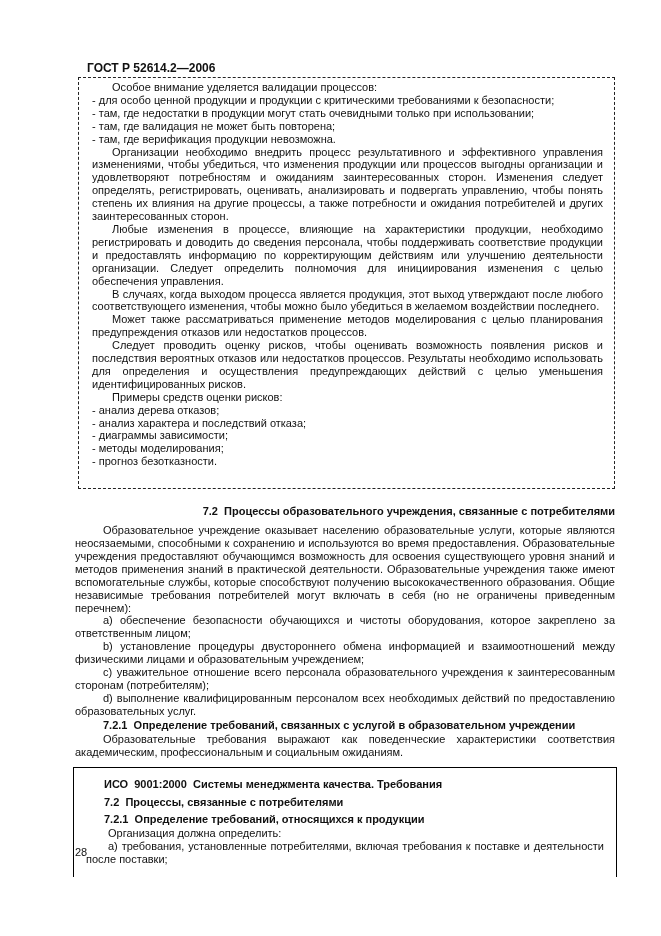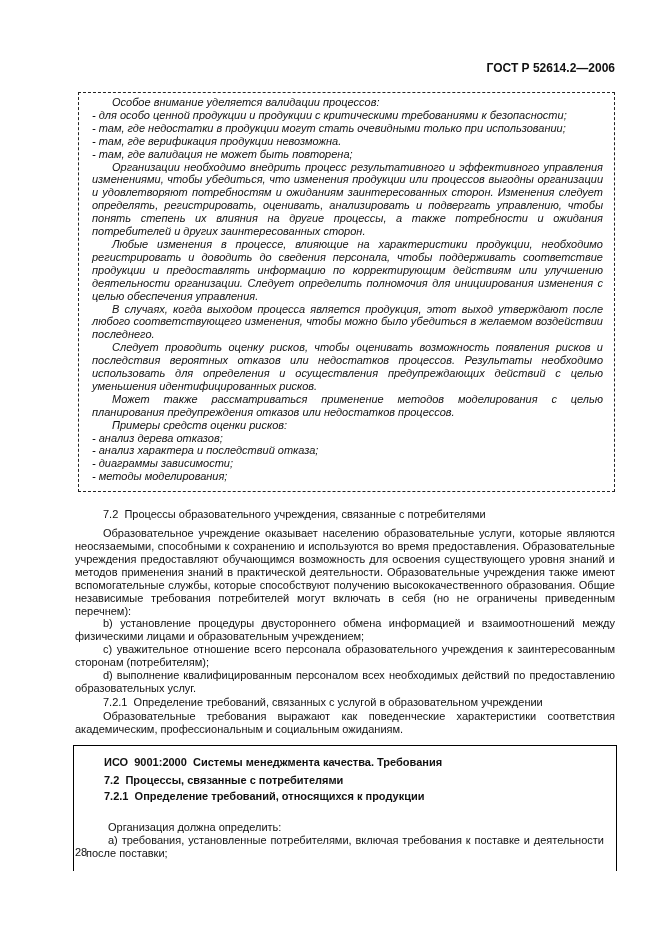--- a/index.html
+++ b/index.html
@@ -20,43 +20,42 @@
     top: 61px;
     width: 540px;
     font-size: 11px;
     line-height: 12.9px;
     text-align: justify;
   }
   .doc-code {
     font-weight: bold;
     font-size: 12px;
     line-height: 14px;
-    text-align: right;
+    text-align: left;
     padding-left: 12px;
   }
   p { margin: 0; }
   .p  { text-indent: 20px; }
   .li { text-indent: 0; }
   .dashed-box {
-    margin-top: 17px;
+    margin-top: 2px;
     margin-left: 3px;
     width: 537px;
     border: 1px dashed #222222;
-    padding: 3px 11px 8px 13px;
-    font-style: italic;
+    padding: 3px 11px 20px 13px;
   }
   .h2 {
-    font-weight: normal;
+    font-weight: bold;
     margin: 16px 0 6px;
     text-indent: 28px;
-    text-align: left;
+    text-align: right;
     white-space: pre-wrap;
   }
   .h3 {
-    font-weight: normal;
+    font-weight: bold;
     margin: 1px 0 1px;
     text-indent: 28px;
     text-align: left;
     white-space: pre-wrap;
   }
   .body-p { text-indent: 28px; }
   .iso-box {
     margin-top: 9px;
     margin-left: -2px;
     width: 544px;
@@ -65,57 +64,59 @@
     padding: 10px 12px 11px 12px;
   }
   .iso-title, .iso-h2, .iso-h3 {
     font-weight: bold;
     text-align: left;
     text-indent: 18px;
     white-space: pre-wrap;
   }
   .iso-title { margin-bottom: 5px; }
   .iso-h2    { margin-bottom: 4px; }
-  .iso-h3    { margin-bottom: 18px; }
+  .iso-h3    { margin-bottom: 1px; }
   .iso-plain { text-indent: 22px; }
   .page-number {
     position: absolute;
     left: 75px;
     top: 846px;
     font-size: 11px;
   }
 </style>
 </head>
 <body>
 
 <div class="page">
   <div class="content">
 
     <div class="doc-code">ГОСТ Р 52614.2—2006</div>
 
     <div class="dashed-box">
       <p class="p">Особое внимание уделяется валидации процессов:</p>
       <p class="li">- для особо ценной продукции и продукции с критическими требованиями к безопасности;</p>
       <p class="li">- там, где недостатки в продукции могут стать очевидными только при использовании;</p>
+      <p class="li">- там, где валидация не может быть повторена;</p>
       <p class="li">- там, где верификация продукции невозможна.</p>
-      <p class="li">- там, где валидация не может быть повторена;</p>
       <p class="p">Организации необходимо внедрить процесс результативного и эффективного управления изменениями, чтобы убедиться, что изменения продукции или процессов выгодны организации и удовлетворяют потребностям и ожиданиям заинтересованных сторон. Изменения следует определять, регистрировать, оценивать, анализировать и подвергать управлению, чтобы понять степень их влияния на другие процессы, а также потребности и ожидания потребителей и других заинтересованных сторон.</p>
       <p class="p">Любые изменения в процессе, влияющие на характеристики продукции, необходимо регистрировать и доводить до сведения персонала, чтобы поддерживать соответствие продукции и предоставлять информацию по корректирующим действиям или улучшению деятельности организации. Следует определить полномочия для инициирования изменения с целью обеспечения управления.</p>
       <p class="p">В случаях, когда выходом процесса является продукция, этот выход утверждают после любого соответствующего изменения, чтобы можно было убедиться в желаемом воздействии последнего.</p>
+      <p class="p">Может также рассматриваться применение методов моделирования с целью планирования предупреждения отказов или недостатков процессов.</p>
       <p class="p">Следует проводить оценку рисков, чтобы оценивать возможность появления рисков и последствия вероятных отказов или недостатков процессов. Результаты необходимо использовать для определения и осуществления предупреждающих действий с целью уменьшения идентифицированных рисков.</p>
-      <p class="p">Может также рассматриваться применение методов моделирования с целью планирования предупреждения отказов или недостатков процессов.</p>
       <p class="p">Примеры средств оценки рисков:</p>
       <p class="li">- анализ дерева отказов;</p>
       <p class="li">- анализ характера и последствий отказа;</p>
       <p class="li">- диаграммы зависимости;</p>
       <p class="li">- методы моделирования;</p>
+      <p class="li">- прогноз безотказности.</p>
     </div>
 
     <p class="h2">7.2  Процессы образовательного учреждения, связанные с потребителями</p>
     <p class="body-p">Образовательное учреждение оказывает населению образовательные услуги, которые являются неосязаемыми, способными к сохранению и используются во время предоставления. Образовательные учреждения предоставляют обучающимся возможность для освоения существующего уровня знаний и методов применения знаний в практической деятельности. Образовательные учреждения также имеют вспомогательные службы, которые способствуют получению высококачественного образования. Общие независимые требования потребителей могут включать в себя (но не ограничены приведенным перечнем):</p>
+    <p class="body-p">a)  обеспечение безопасности обучающихся и чистоты оборудования, которое закреплено за ответственным лицом;</p>
     <p class="body-p">b)  установление процедуры двустороннего обмена информацией и взаимоотношений между физическими лицами и образовательным учреждением;</p>
     <p class="body-p">c)  уважительное отношение всего персонала образовательного учреждения к заинтересованным сторонам (потребителям);</p>
     <p class="body-p">d)  выполнение квалифицированным персоналом всех необходимых действий по предоставлению образовательных услуг.</p>
     <p class="h3">7.2.1  Определение требований, связанных с услугой в образовательном учреждении</p>
     <p class="body-p">Образовательные требования выражают как поведенческие характеристики соответствия академическим, профессиональным и социальным ожиданиям.</p>
 
     <div class="iso-box">
       <p class="iso-title">ИСО  9001:2000  Системы менеджмента качества. Требования</p>
       <p class="iso-h2">7.2  Процессы, связанные с потребителями</p>
       <p class="iso-h3">7.2.1  Определение требований, относящихся к продукции</p>

